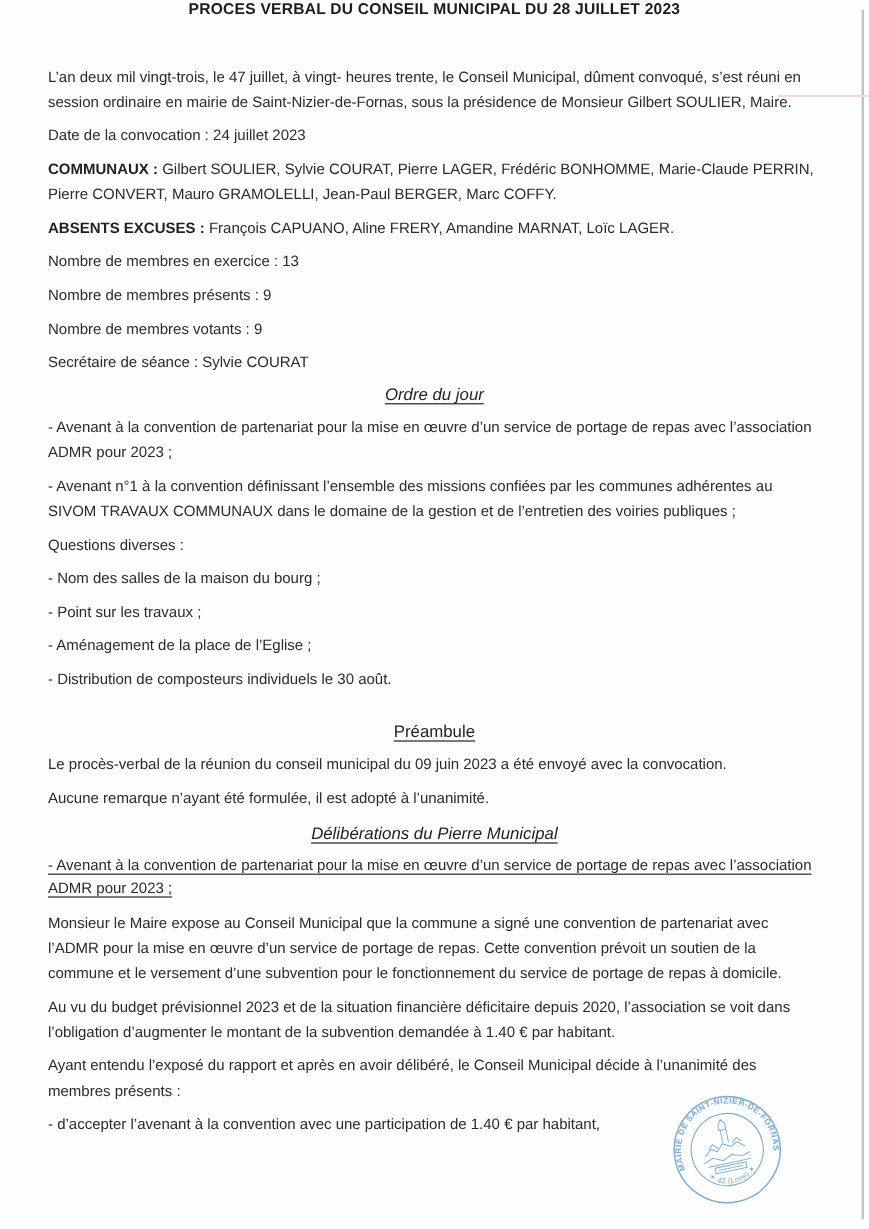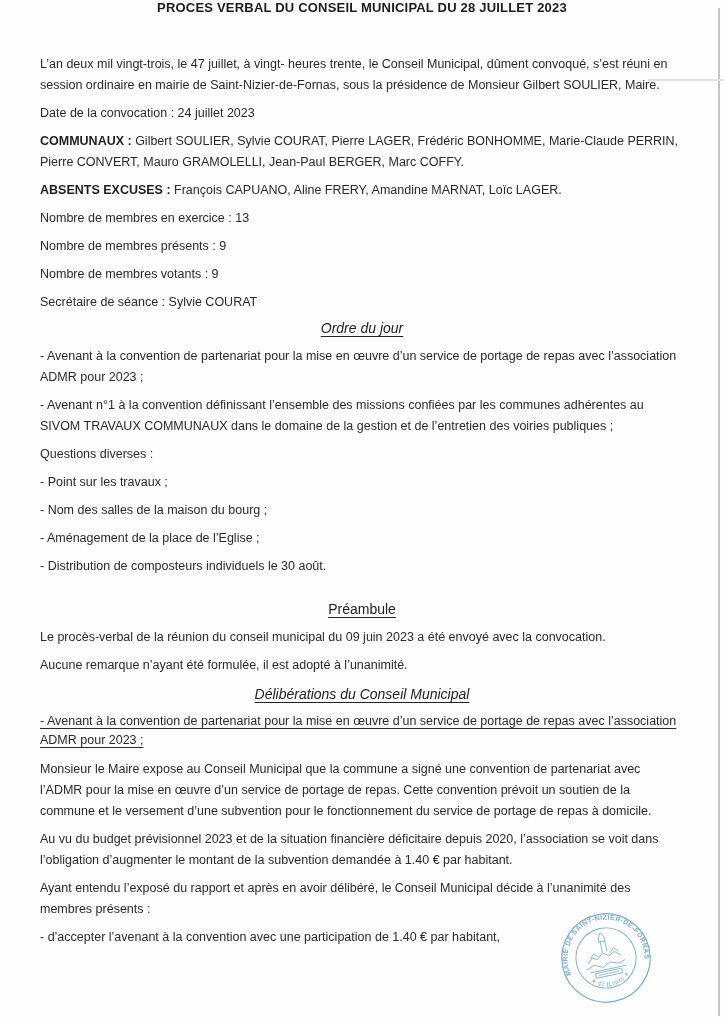--- a/index.html
+++ b/index.html
@@ -103,31 +103,31 @@
   <p>Nombre de membres en exercice : 13</p>
   <p>Nombre de membres présents : 9</p>
   <p>Nombre de membres votants : 9</p>
   <p>Secrétaire de séance : Sylvie COURAT</p>
 
   <div class="heading italic">Ordre du jour</div>
 
   <p>- Avenant à la convention de partenariat pour la mise en œuvre d’un service de portage de repas avec l’association ADMR pour 2023 ;</p>
   <p>- Avenant n°1 à la convention définissant l’ensemble des missions confiées par les communes adhérentes au SIVOM TRAVAUX COMMUNAUX dans le domaine de la gestion et de l’entretien des voiries publiques ;</p>
   <p>Questions diverses :</p>
+  <p>- Nom des salles de la maison du bourg ;</p>
   <p>- Point sur les travaux ;</p>
-  <p>- Nom des salles de la maison du bourg ;</p>
   <p>- Aménagement de la place de l’Eglise ;</p>
   <p>- Distribution de composteurs individuels le 30 août.</p>
 
   <div class="heading gap-lg">Préambule</div>
 
   <p>Le procès-verbal de la réunion du conseil municipal du 09 juin 2023 a été envoyé avec la convocation.</p>
   <p>Aucune remarque n’ayant été formulée, il est adopté à l’unanimité.</p>
 
-  <div class="heading italic gap-md">Délibérations du Conseil Municipal</div>
+  <div class="heading italic gap-md">Délibérations du Pierre Municipal</div>
 
   <p class="underline-block">- Avenant à la convention de partenariat pour la mise en œuvre d’un service de portage de repas avec l’association ADMR pour 2023 ;</p>
 
   <p>Monsieur le Maire expose au Conseil Municipal que la commune a signé une convention de partenariat avec l’ADMR pour la mise en œuvre d’un service de portage de repas. Cette convention prévoit un soutien de la commune et le versement d’une subvention pour le fonctionnement du service de portage de repas à domicile.</p>
   <p>Au vu du budget prévisionnel 2023 et de la situation financière déficitaire depuis 2020, l’association se voit dans l’obligation d’augmenter le montant de la subvention demandée à 1.40 € par habitant.</p>
   <p>Ayant entendu l’exposé du rapport et après en avoir délibéré, le Conseil Municipal décide à l’unanimité des membres présents :</p>
   <p>- d’accepter l’avenant à la convention avec une participation de 1.40 € par habitant,</p>
 
 </div>
 

